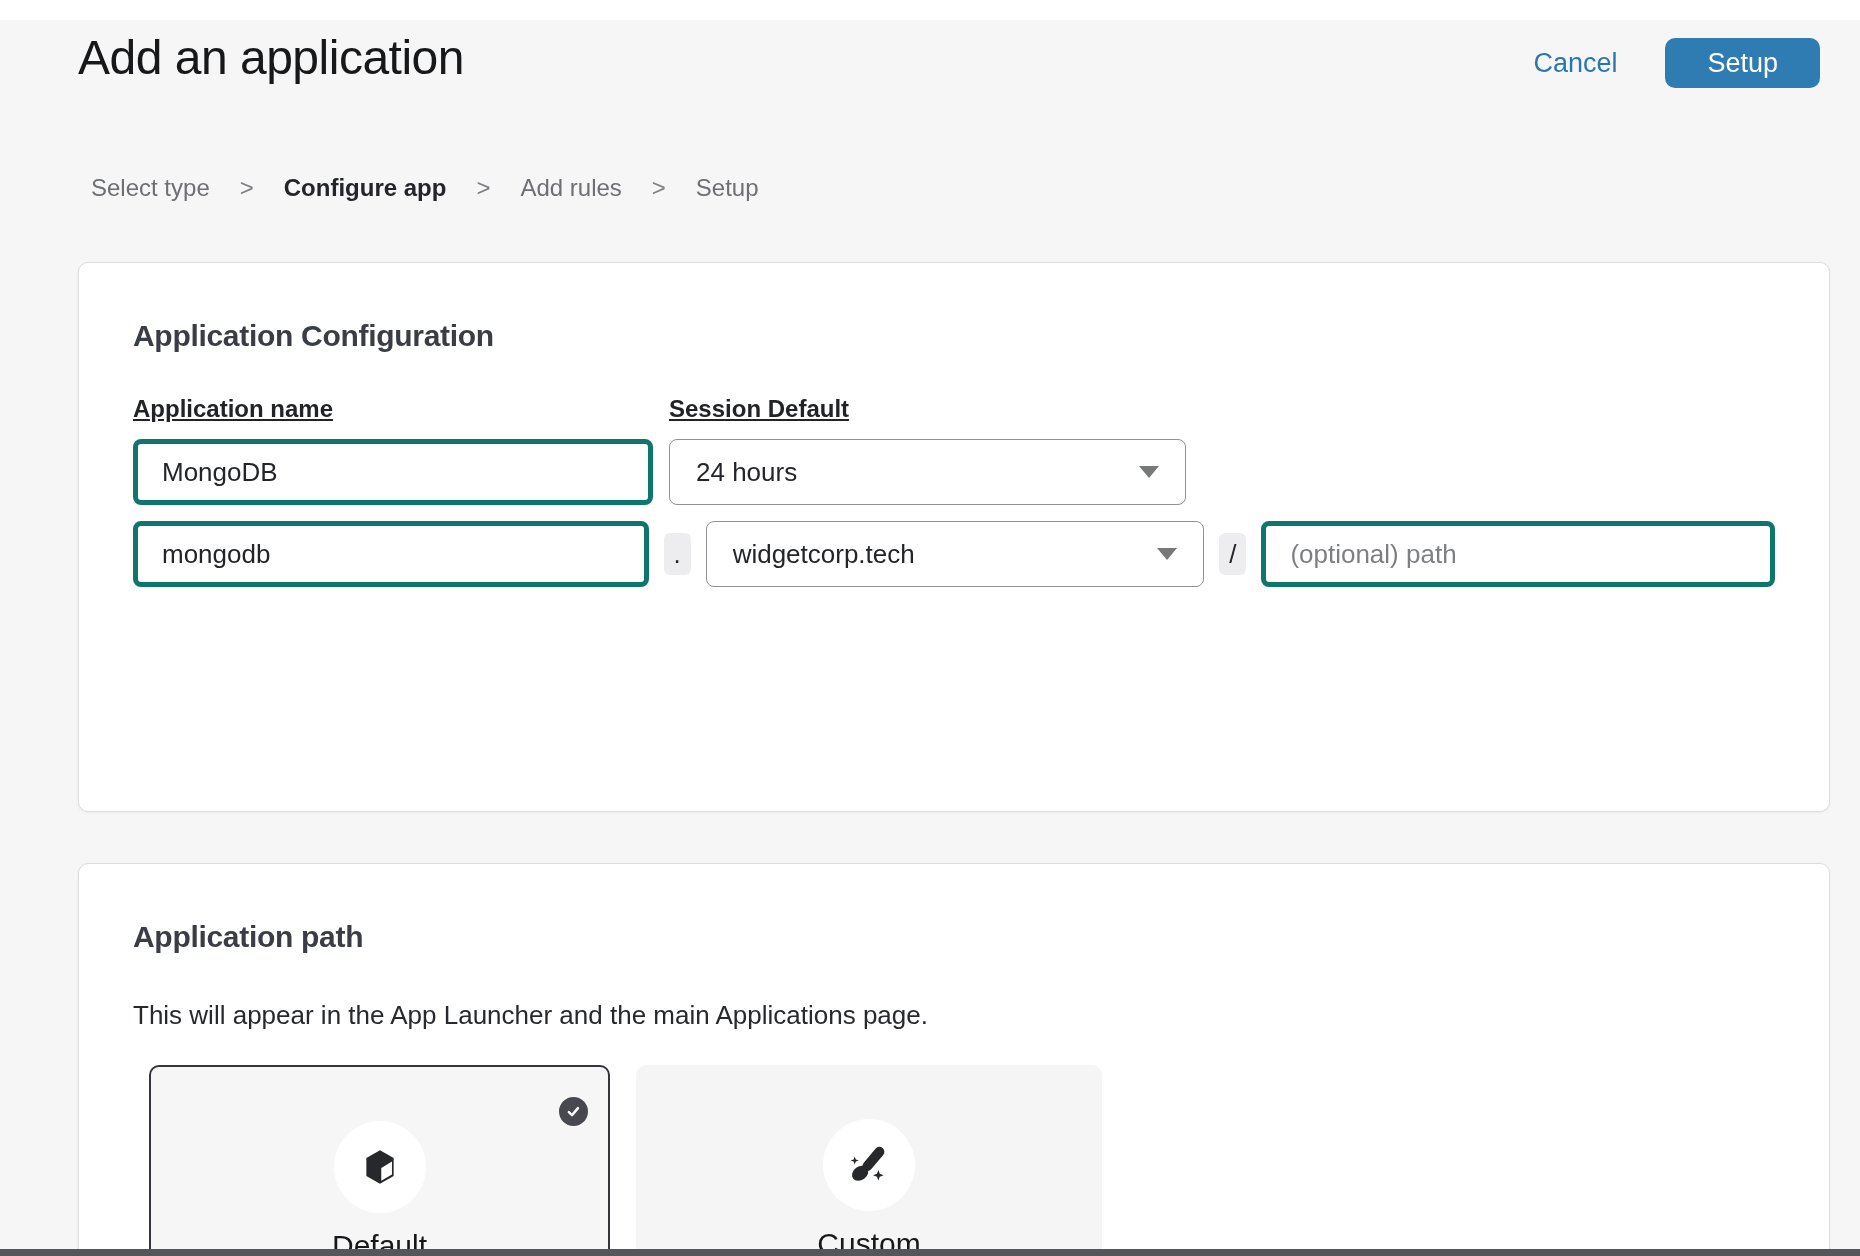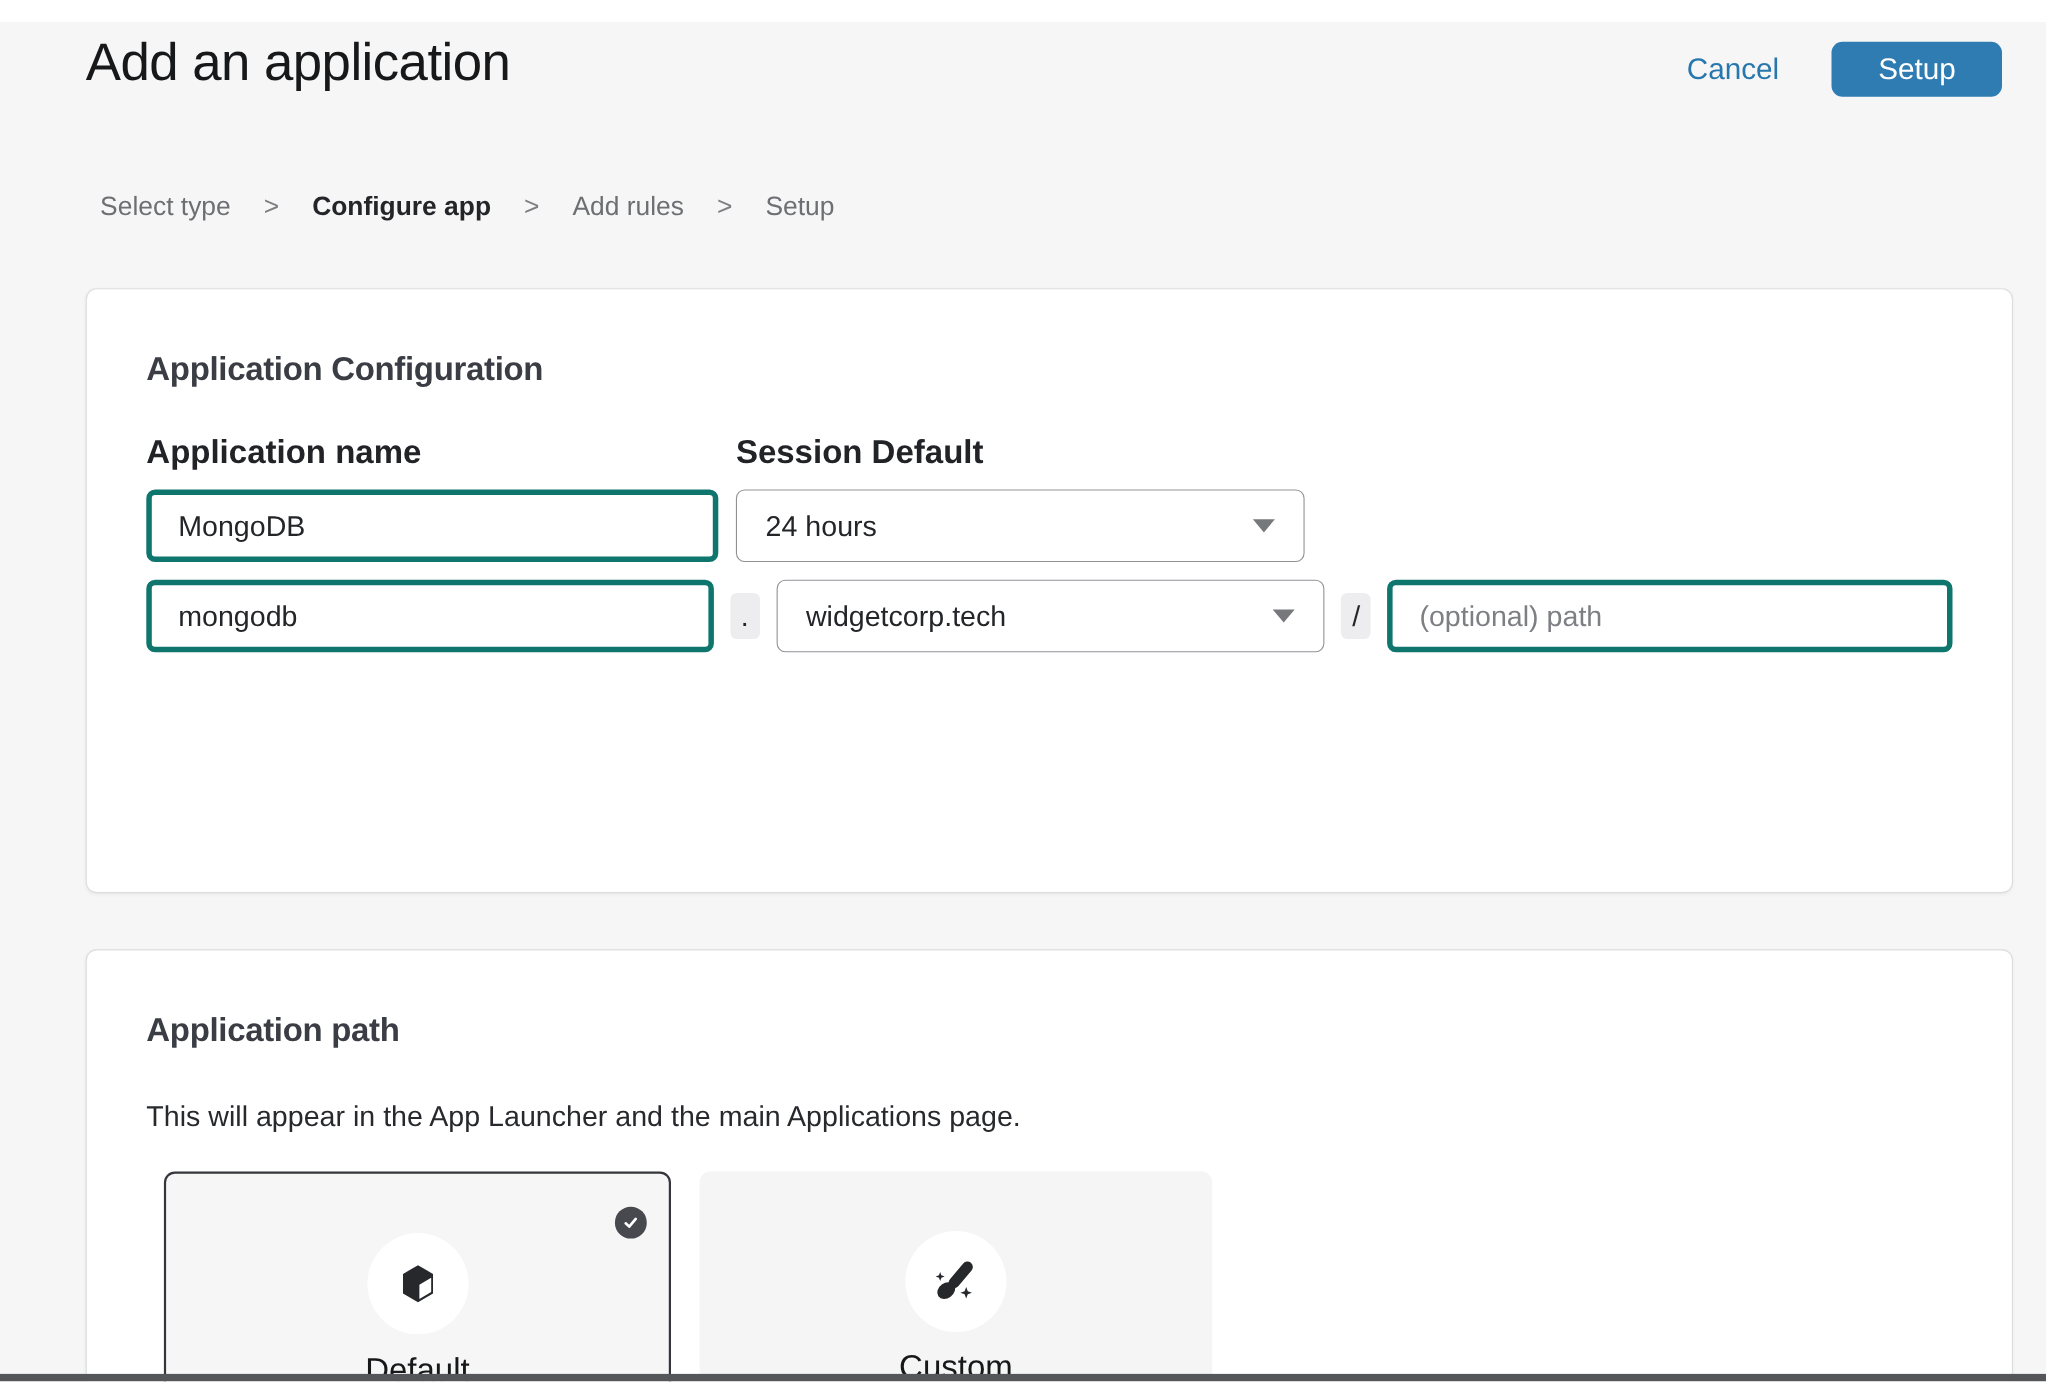--- a/index.html
+++ b/index.html
@@ -74,23 +74,24 @@
   .section-heading {
     margin-top: 56px;
     font-size: 30px;
     font-weight: 700;
     color: #3a3e44;
     letter-spacing: -0.3px;
   }
 
   .field-label {
     display: block;
-    font-size: 30px;
+    font-size: 24px;
     font-weight: 700;
     color: #212327;
+    text-decoration: underline;
   }
 
   .form-row { display: flex; margin-top: 42px; }
   .field-name    { width: 536px; }
   .field-session { width: 517px; }
 
   .text-input {
     display: block;
     margin-top: 16px;
     height: 66px;

